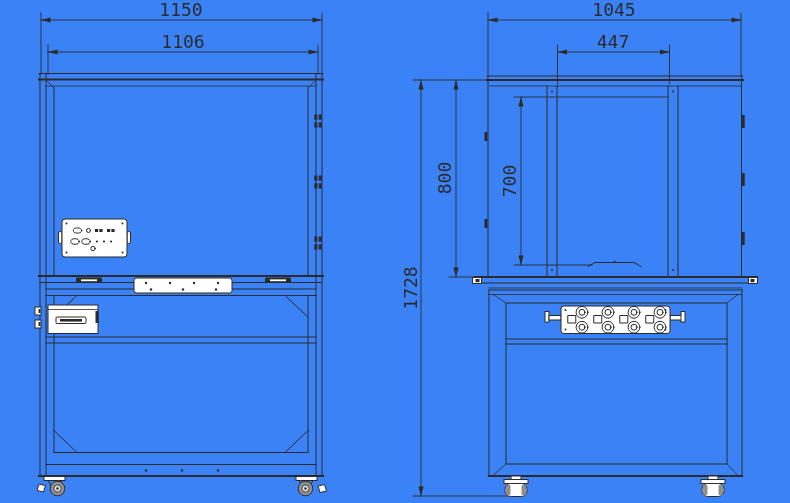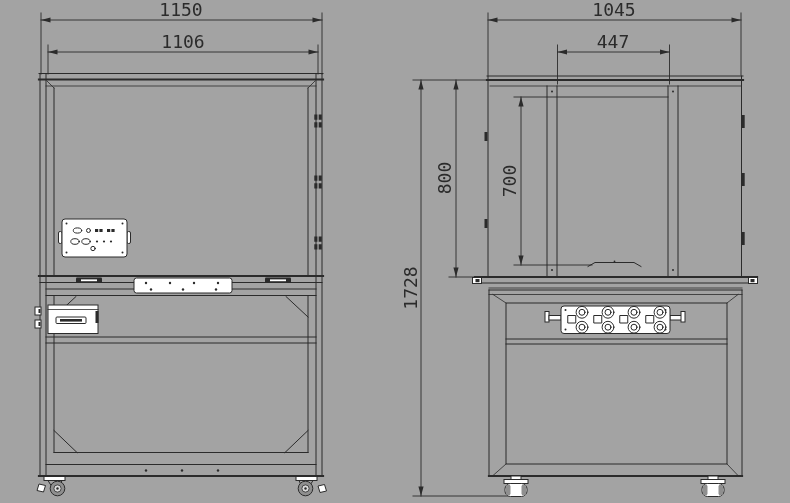--- a/index.html
+++ b/index.html
@@ -1,16 +1,16 @@
 <!DOCTYPE html>
 <html><head>
 <meta charset="utf-8">
 <style>
   html,body{margin:0;padding:0;background:#ffffff;}
-  .canvas{width:790px;height:503px;background:#a3a3a3;position:relative;overflow:hidden;}
+  .canvas{width:790px;height:503px;background:#3b82f6;position:relative;overflow:hidden;}
   svg{display:block;}
   .ln{stroke:#2b2b2b;fill:none;stroke-width:1;stroke-linecap:square;}
   .th2{stroke-width:2.2;}
   .thn{stroke-width:0.8;}
   .dim{stroke:#2b2b2b;fill:none;stroke-width:0.9;stroke-linecap:square;}
   .blk{fill:#2b2b2b;stroke:none;}
   .wf{fill:#ffffff;stroke:#2b2b2b;stroke-width:1;}
   .gry{fill:#8f8f8f;stroke:none;}
   .lgt{fill:#dcdcdc;stroke:#2b2b2b;stroke-width:0.8;}
   .txt{font-family:"DejaVu Sans Mono","Liberation Mono",monospace;font-size:18px;fill:#2b2b2b;}

